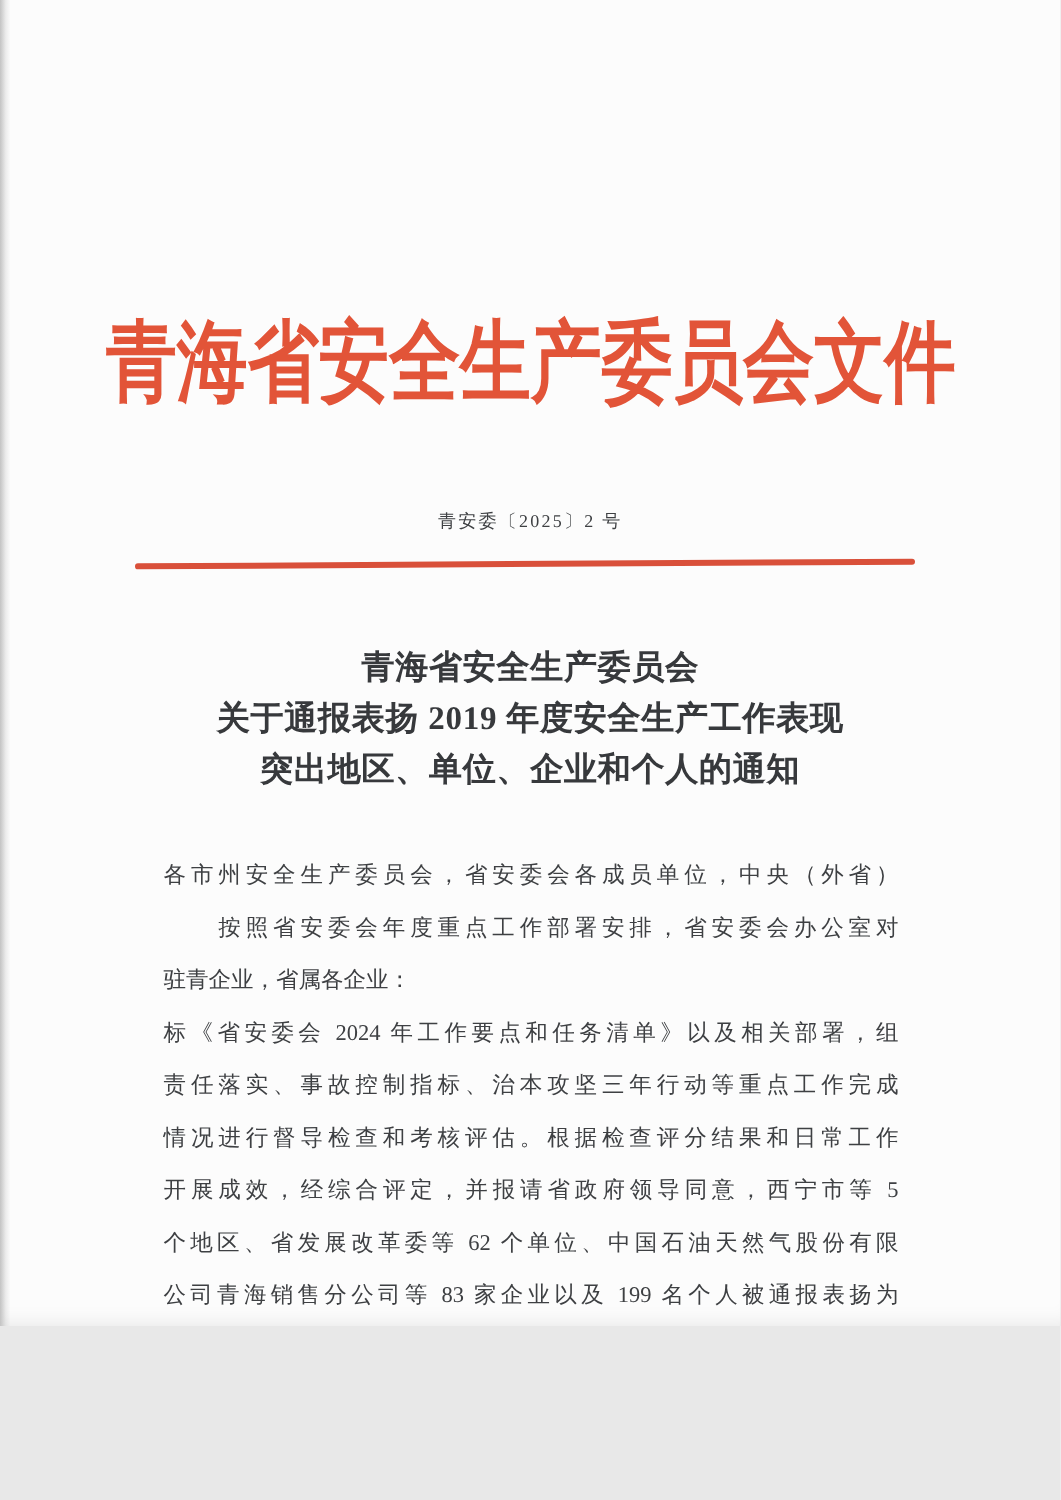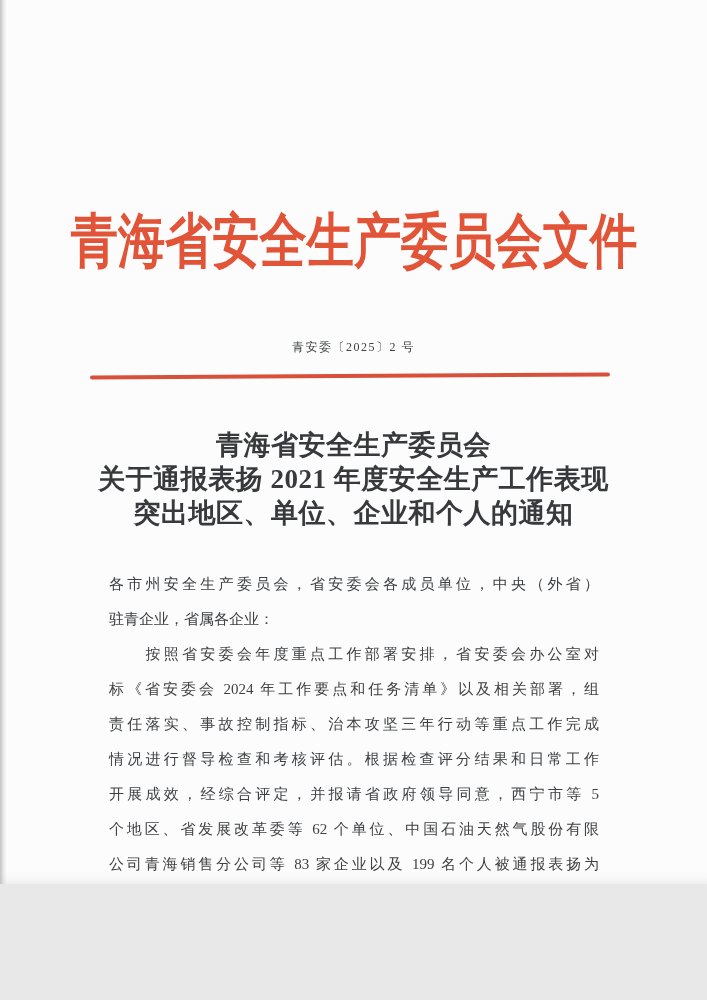--- a/index.html
+++ b/index.html
@@ -60,21 +60,21 @@
     border-radius: 2px;
     transform: rotate(-0.35deg);
   }
   .title {
     position: absolute;
     top: 428px;
     left: 0;
     width: 100%;
     text-align: center;
     font-weight: bold;
-    font-size: 27px;
+    font-size: 22px;
     line-height: 34px;
     letter-spacing: 0.5px;
     color: #37393c;
   }
   .body-block {
     position: absolute;
     top: 567px;
     left: 109px;
     width: 490px;
     font-size: 15px;
@@ -101,28 +101,28 @@
   <div class="edge-left"></div>
 
   <div class="header">青海省安全生产委员会文件</div>
 
   <div class="docnum">青安委〔2025〕2 号</div>
 
   <div class="redline"></div>
 
   <div class="title">
     <div>青海省安全生产委员会</div>
-    <div>关于通报表扬 2021 年度安全生产工作表现</div>
+    <div>关于通报表扬 2019 年度安全生产工作表现</div>
     <div>突出地区、单位、企业和个人的通知</div>
   </div>
 
   <div class="body-block">
     <div class="bl j">各市州安全生产委员会，省安委会各成员单位，中央（外省）</div>
+    <div class="bl j">　　按照省安委会年度重点工作部署安排，省安委会办公室对</div>
     <div class="bl">驻青企业，省属各企业：</div>
-    <div class="bl j">　　按照省安委会年度重点工作部署安排，省安委会办公室对</div>
     <div class="bl j">标《省安委会 2024 年工作要点和任务清单》以及相关部署，组</div>
     <div class="bl j">责任落实、事故控制指标、治本攻坚三年行动等重点工作完成</div>
     <div class="bl j">情况进行督导检查和考核评估。根据检查评分结果和日常工作</div>
     <div class="bl j">开展成效，经综合评定，并报请省政府领导同意，西宁市等 5</div>
     <div class="bl j">个地区、省发展改革委等 62 个单位、中国石油天然气股份有限</div>
     <div class="bl j">公司青海销售分公司等 83 家企业以及 199 名个人被通报表扬为</div>
   </div>
 
   <div class="pagenum">— 1 —</div>
 </div>

